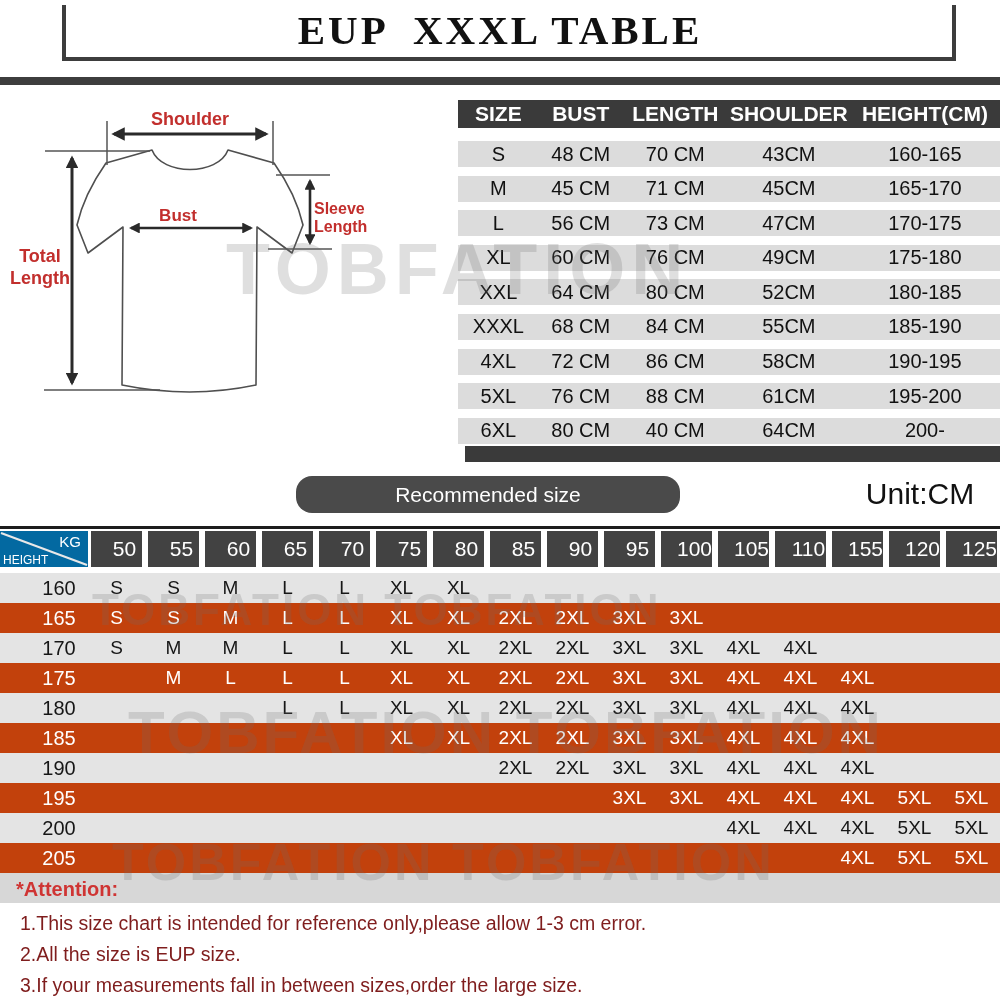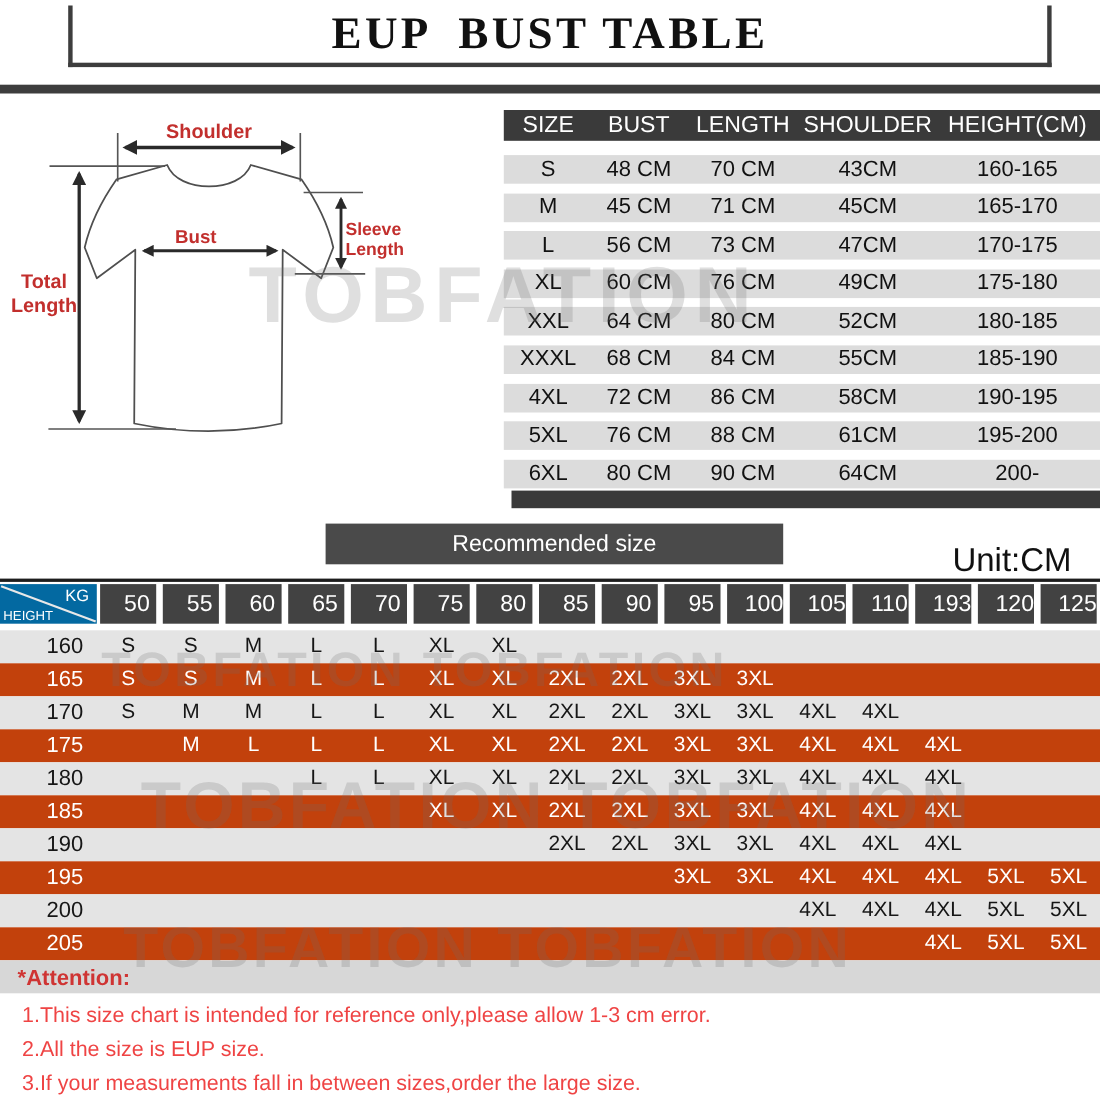--- a/index.html
+++ b/index.html
@@ -14,29 +14,29 @@
     font-family:"Liberation Serif",serif;font-size:41px;font-weight:600;letter-spacing:3px;
     white-space:pre;color:#111;}
   .top-bar{left:0;top:77px;width:1000px;height:8px;background:#3d3d3d;}
 
   
   svg text{font-family:"Liberation Sans",sans-serif;font-weight:bold;fill:#c22f2d;}
 
   
   .stable{left:458px;top:100px;width:542px;}
   .st-row{display:flex;align-items:center;text-align:center;}
-  .st-head{height:28px;background:#3a3a3a;color:#fff;font-size:21px;font-weight:400;margin-bottom:13px;}
+  .st-head{height:28px;background:#3a3a3a;color:#fff;font-size:21px;font-weight:700;margin-bottom:13px;}
   .st-data{height:26px;background:#dcdcdc;font-size:20px;margin-bottom:8.6px;color:#111;}
   .c0{width:14.9%;} .c1{width:15.5%;} .c2{width:19.4%;} .c3{width:22.5%;} .c4{width:27.7%;}
   .st-bottom-bar{left:465px;top:446px;width:535px;height:16px;background:#3a3a3a;}
 
   
-  .rec-btn{left:296px;top:476px;width:416px;height:37px;background:#4a4a4a;color:#fff;
-    font-size:21px;display:flex;align-items:center;justify-content:center;}
-  .unit{left:845px;top:492px;width:150px;height:36px;font-size:30px;color:#111;
+  .rec-btn{left:296px;top:476px;width:384px;height:37px;background:#4a4a4a;color:#fff;
+    font-size:21px;display:flex;align-items:center;justify-content:center;border-radius:16px;}
+  .unit{left:845px;top:476px;width:150px;height:36px;font-size:30px;color:#111;
     display:flex;align-items:center;justify-content:center;}
 
   
   .mx-topline{left:0;top:526px;width:1000px;height:3px;background:#1d1d1d;}
   .matrix{left:0;top:531px;width:1000px;}
   .mrow{display:grid;grid-template-columns:88px repeat(16,57px);}
   .mx-head{height:36px;}
   .mx-head .wcell{margin:0 3px;background:#424242;color:#fff;font-size:21px;
     display:flex;align-items:center;justify-content:center;padding-left:16px;}
   .corner{position:relative;background:#0369a1;color:#fff;}
@@ -45,35 +45,35 @@
   .mx-gap{height:6px;background:#fff;}
   .drow{height:30px;font-size:19px;}
   .drow>div{display:flex;align-items:center;justify-content:center;}
   .drow .hcell{font-size:20px;margin-left:30px;}
   .row-light{background:#e4e4e4;color:#161616;}
   .row-dark{background:#c2410c;color:#fff;}
 
   
   .att-strip{left:0;top:873px;width:1000px;height:30px;background:#d7d7d7;}
   .att-title{left:16px;top:878px;font-size:20px;font-weight:600;color:#cf3433;}
-  .notes{left:20px;top:908px;width:970px;font-size:19.5px;color:#ef4444;}
+  .notes{left:20px;top:908px;width:970px;font-size:19.5px;color:#7f1d1d;}
   .notes div{height:31px;line-height:31px;}
 
   
   .wm{position:absolute;font-weight:bold;color:rgba(110,110,110,0.22);white-space:nowrap;pointer-events:none;}
   .wm1{left:226px;top:228px;font-size:72px;letter-spacing:6px;}
   .wm2{left:92px;top:585px;font-size:44px;letter-spacing:3px;}
   .wm3{left:128px;top:698px;font-size:60px;letter-spacing:3px;}
   .wm4{left:112px;top:832px;font-size:52px;letter-spacing:3px;}
 </style>
 </head>
 <body>
 
 <div class="abs title-bracket"></div>
-<div class="abs page-title">EUP  BUST TABLE</div>
+<div class="abs page-title">EUP  XXXL TABLE</div>
 <div class="abs top-bar"></div>
 
 <svg class="abs" style="left:0;top:95px" width="460" height="365" viewBox="0 0 460 365">
   <defs>
     <marker id="ah" viewBox="0 0 10 10" refX="8" refY="5" markerWidth="4.2" markerHeight="4.2" orient="auto-start-reverse">
       <path d="M0 0 L10 5 L0 10 z" fill="#2a2a2a"></path>
     </marker>
   </defs>
 
   <path d="M152 55 C162 81 218 81 228 55 L274 68 C288 88 298 108 303 130 L292 158 L257 132 L256 290 Q190 304 122 290 L123 132 L88 158 L77 130 C82 108 92 88 106 68 Z" fill="none" stroke="#4f4f4f" stroke-width="1.6" stroke-linejoin="round"></path>
@@ -157,21 +157,21 @@
       <div class="st-row st-data">
         <span class="c0">5XL</span>
         <span class="c1">76 CM</span>
         <span class="c2">88 CM</span>
         <span class="c3">61CM</span>
         <span class="c4">195-200</span>
       </div>
       <div class="st-row st-data">
         <span class="c0">6XL</span>
         <span class="c1">80 CM</span>
-        <span class="c2">90 CM</span>
+        <span class="c2">40 CM</span>
         <span class="c3">64CM</span>
         <span class="c4">200-</span>
       </div>
     </div>
 </div>
 <div class="abs st-bottom-bar"></div>
 
 <div class="abs rec-btn">Recommended size</div>
 <div class="abs unit">Unit:CM</div>
 
@@ -191,21 +191,21 @@
       <div class="wcell">65</div>
       <div class="wcell">70</div>
       <div class="wcell">75</div>
       <div class="wcell">80</div>
       <div class="wcell">85</div>
       <div class="wcell">90</div>
       <div class="wcell">95</div>
       <div class="wcell">100</div>
       <div class="wcell">105</div>
       <div class="wcell">110</div>
-      <div class="wcell">193</div>
+      <div class="wcell">155</div>
       <div class="wcell">120</div>
       <div class="wcell">125</div>
     </div>
   <div class="mx-gap"></div>
   <div id="mx-body">
       <div class="mrow drow row-light">
         <div class="hcell">160</div>
         <div>S</div>
         <div>S</div>
         <div>M</div>

